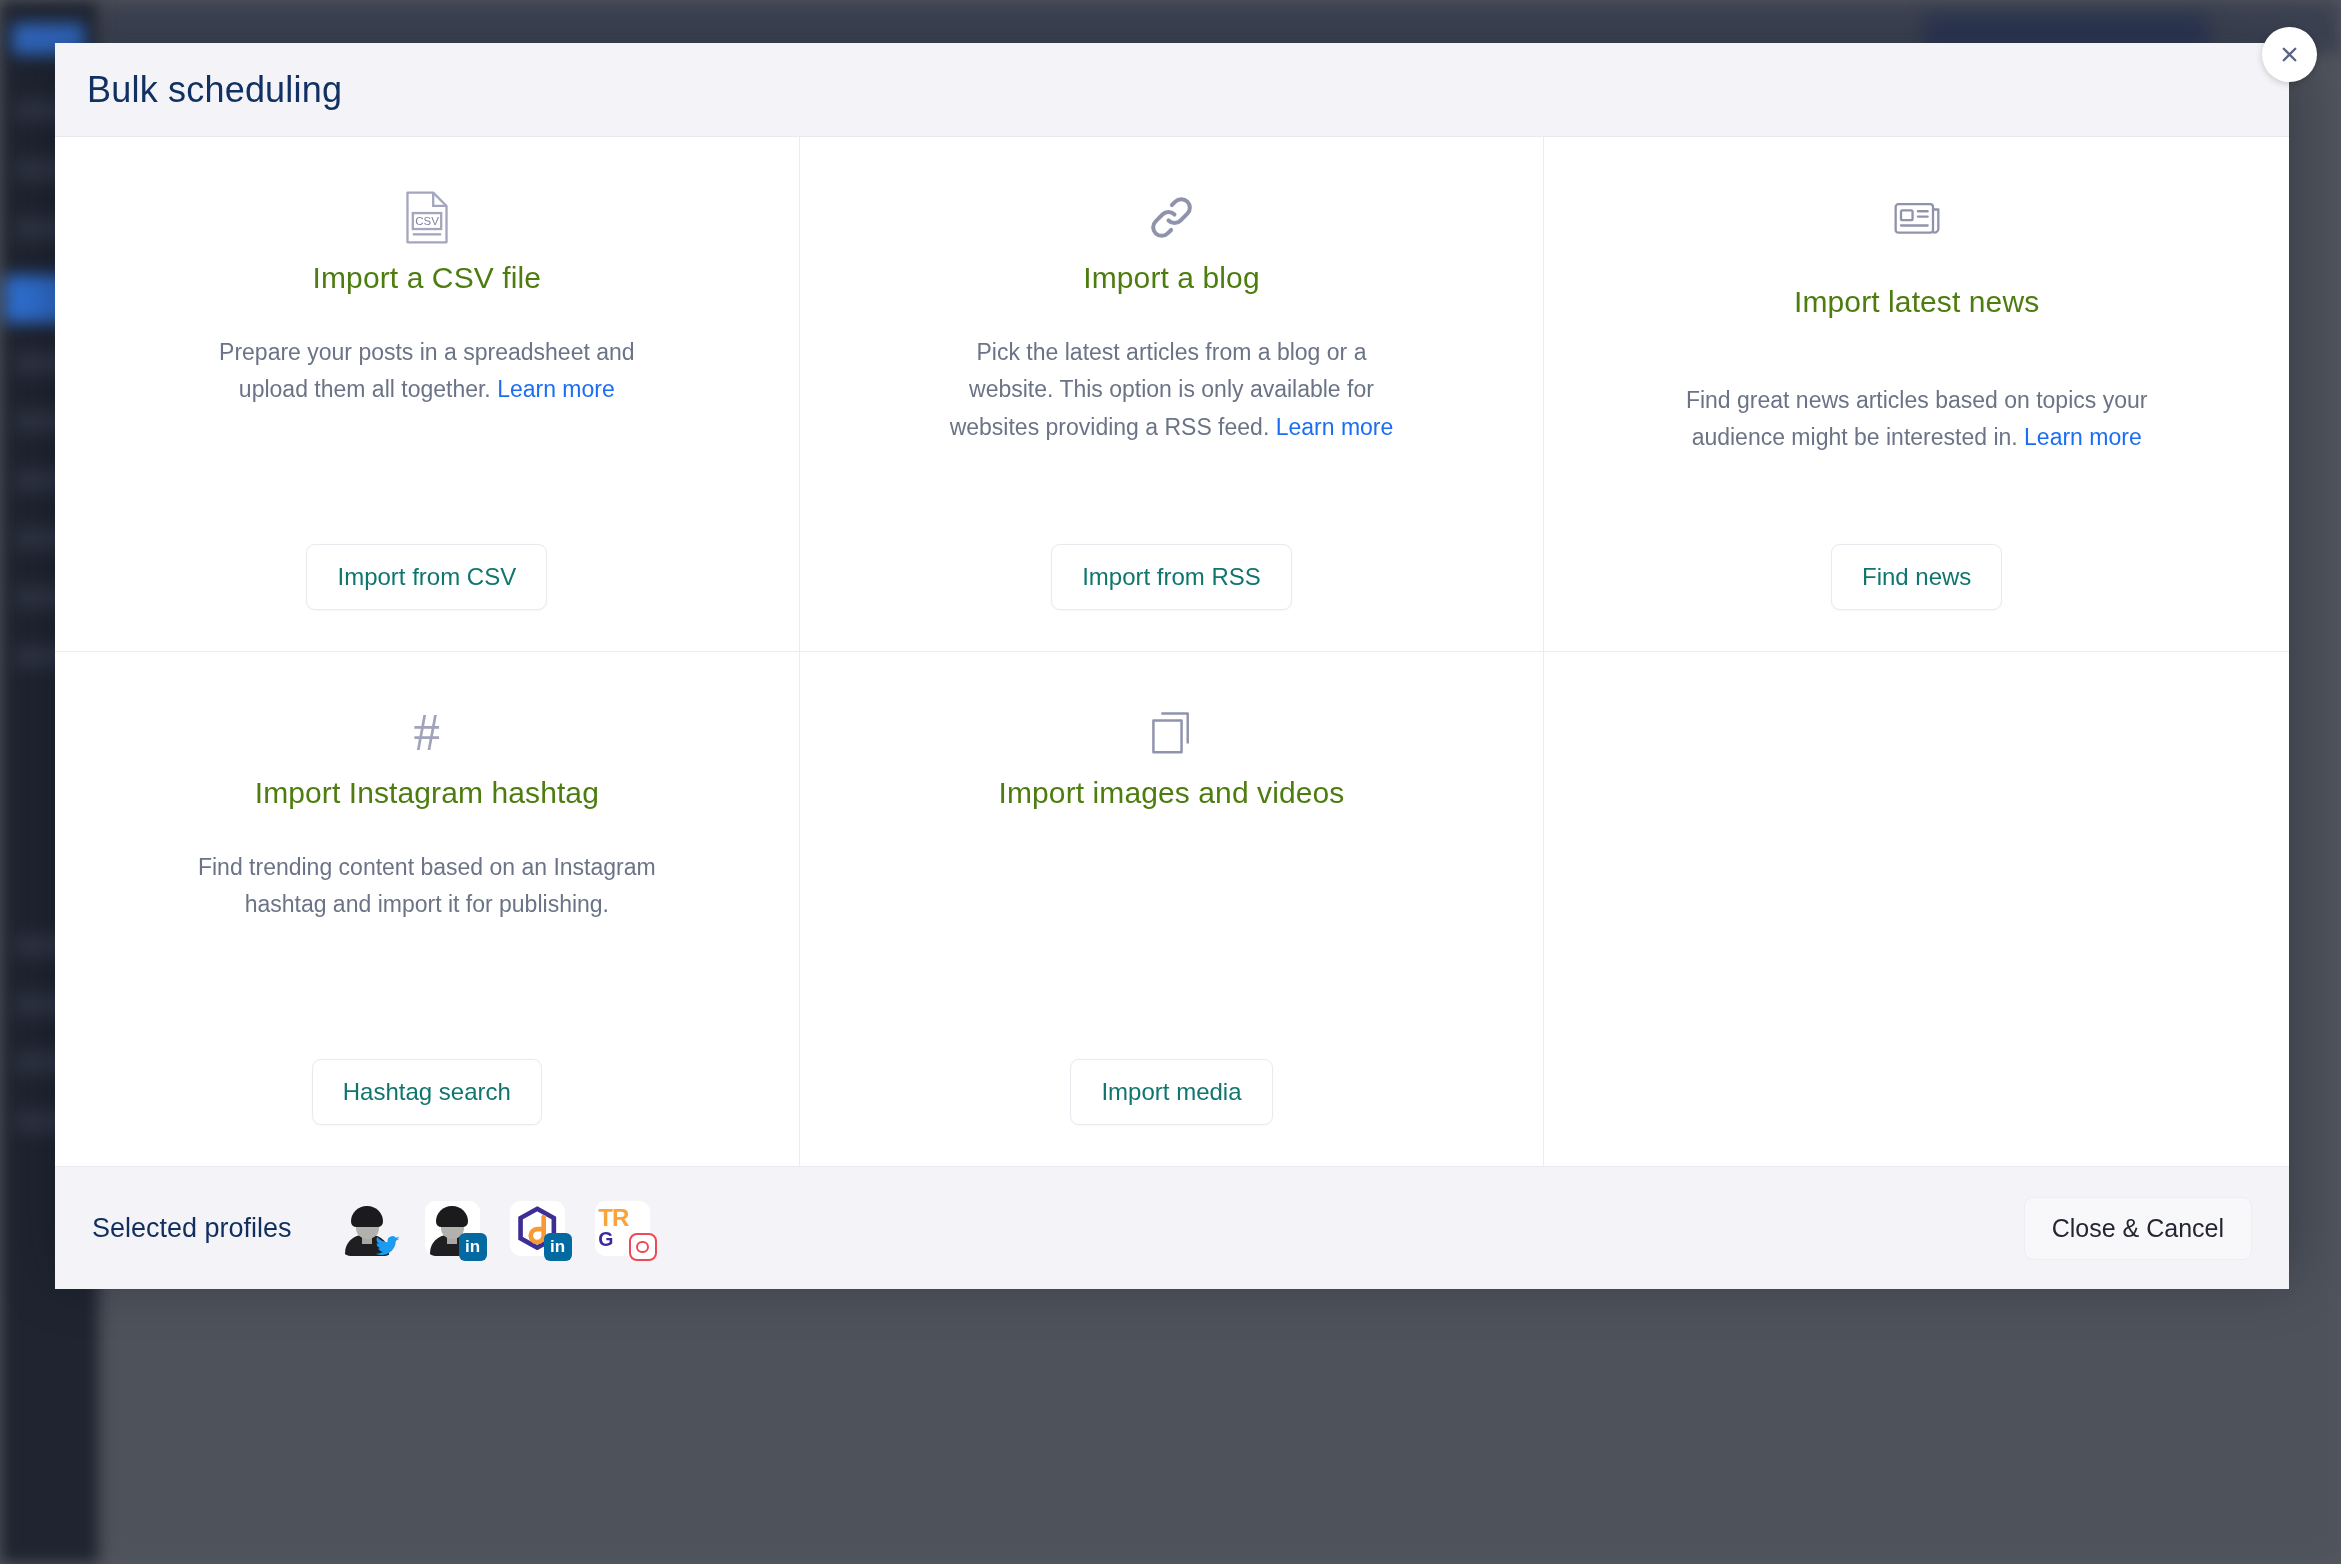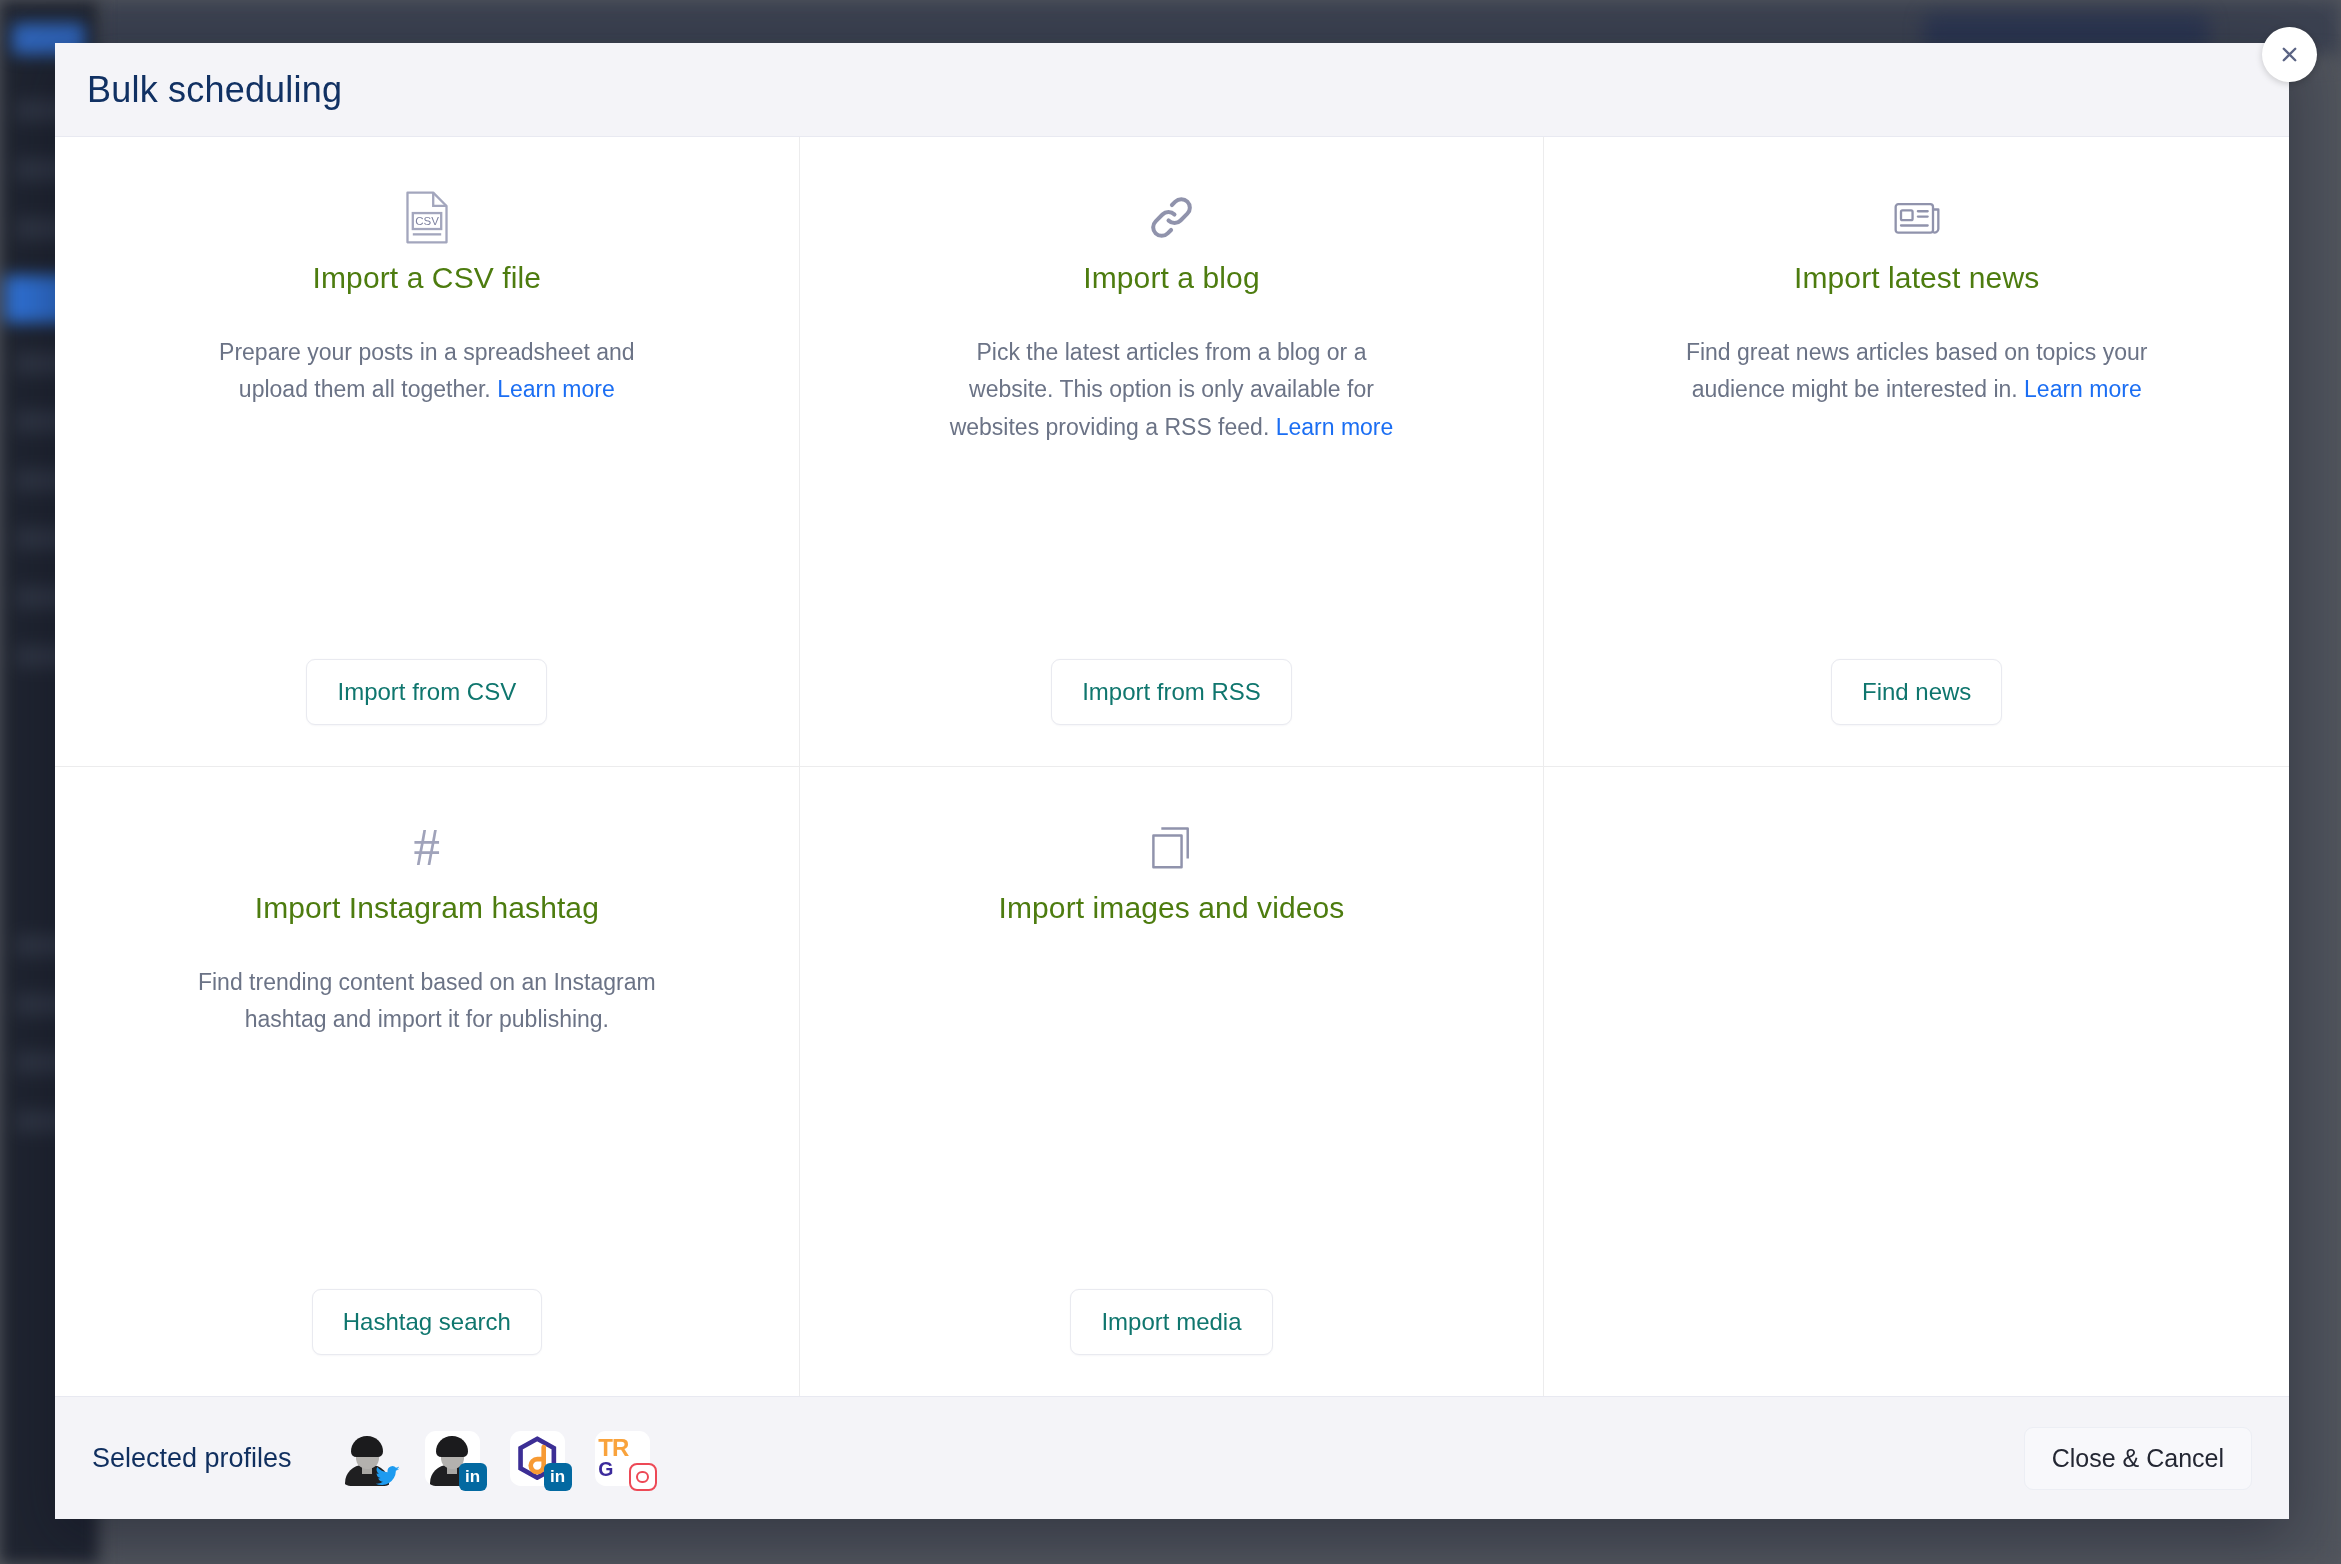--- a/index.html
+++ b/index.html
@@ -68,21 +68,21 @@
     background: #4e525b;
     filter: blur(10.7px);
   }
 
   
   #modal {
     position: absolute;
     left: 55px;
     top: 43px;
     width: 2234px;
-    height: 1476px;
+    height: 1216px;
     background: #ffffff;
     box-shadow: 0 16px 53px rgba(10,14,30,.38);
     display: flex;
     flex-direction: column;
   }
 
   .modal-header {
     height: 94px;
     flex: 0 0 94px;
     background: #f4f4f8;
@@ -122,21 +122,21 @@
   .card {
     border-right: 1.8px solid #ececed;
     border-bottom: 1.8px solid #ececed;
     padding: 51px 48px 41px;
     display: flex;
     flex-direction: column;
     align-items: center;
     text-align: center;
     background: #fff;
   }
-  .card:nth-child(3n) { border-right: none; }
+  .card:nth-child(3n) { border-right: none; gap: 24px; }
   .card:nth-child(n+4) { border-bottom: none; }
 
   .card-icon {
     height: 59px;
     display: flex;
     align-items: center;
     justify-content: center;
     color: #9093ac;
     margin-bottom: 14px;
   }

